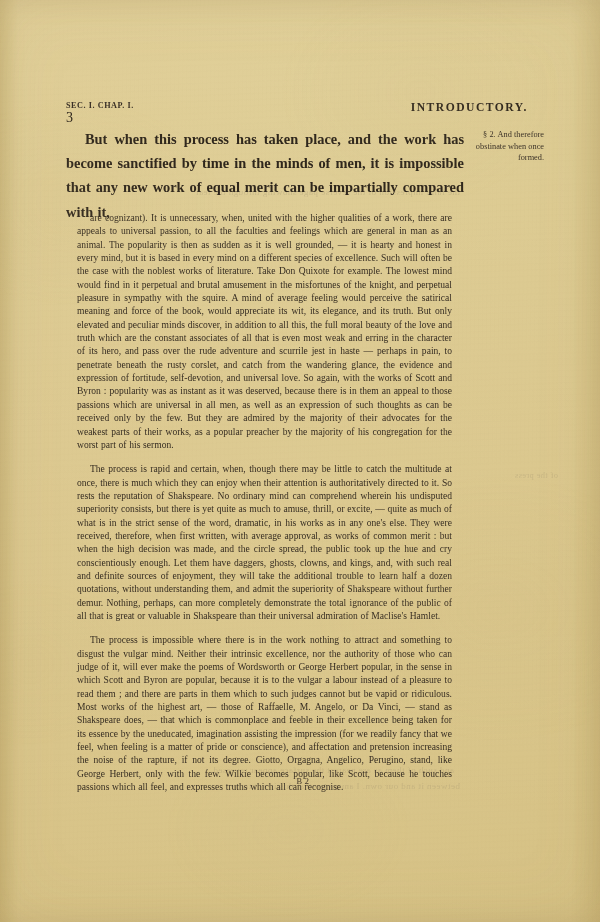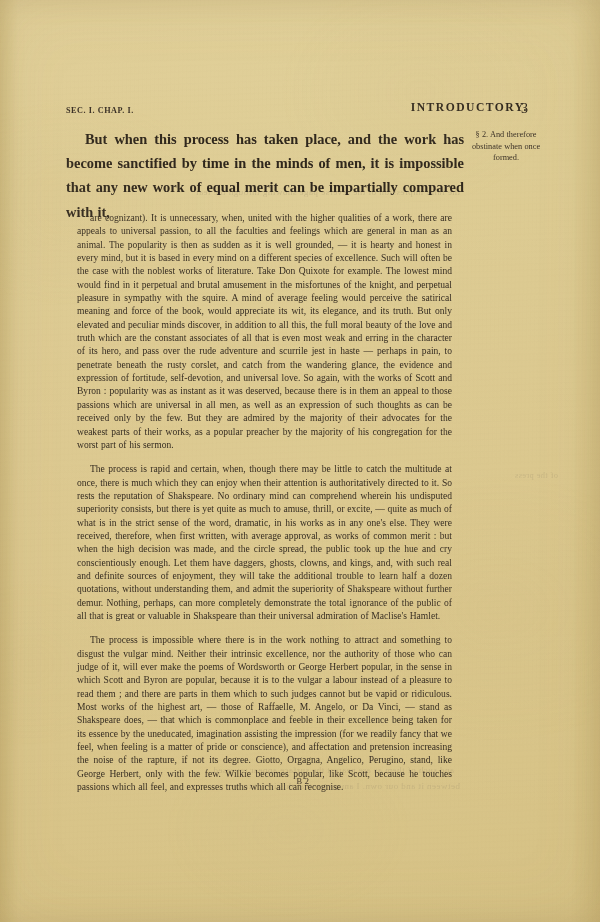--- a/index.html
+++ b/index.html
@@ -81,20 +81,21 @@
   
   #runhead {
     position: absolute;
     left: 66px;
     right: 72px;
     top: 101px;
     height: 16px;
     display: flex;
     align-items: baseline;
     justify-content: space-between;
+    flex-direction: column;
   }
   .rh-left {
     font-size: 8.2px;
     letter-spacing: .55px;
     font-weight: 700;
     text-transform: uppercase;
     color: #3a3026;
   }
   .rh-center {
     position: absolute;
@@ -131,21 +132,21 @@
   }
 
   
   #marginal {
     position: absolute;
     left: 468px;
     top: 129px;
     width: 76px;
     font-size: 8.3px;
     line-height: 11.6px;
-    text-align: center;
+    text-align: right;
     color: #3a3026;
     word-spacing: .2px;
   }
 
   
   #body {
     position: absolute;
     left: 66px;
     top: 200px;
     width: 397px;

